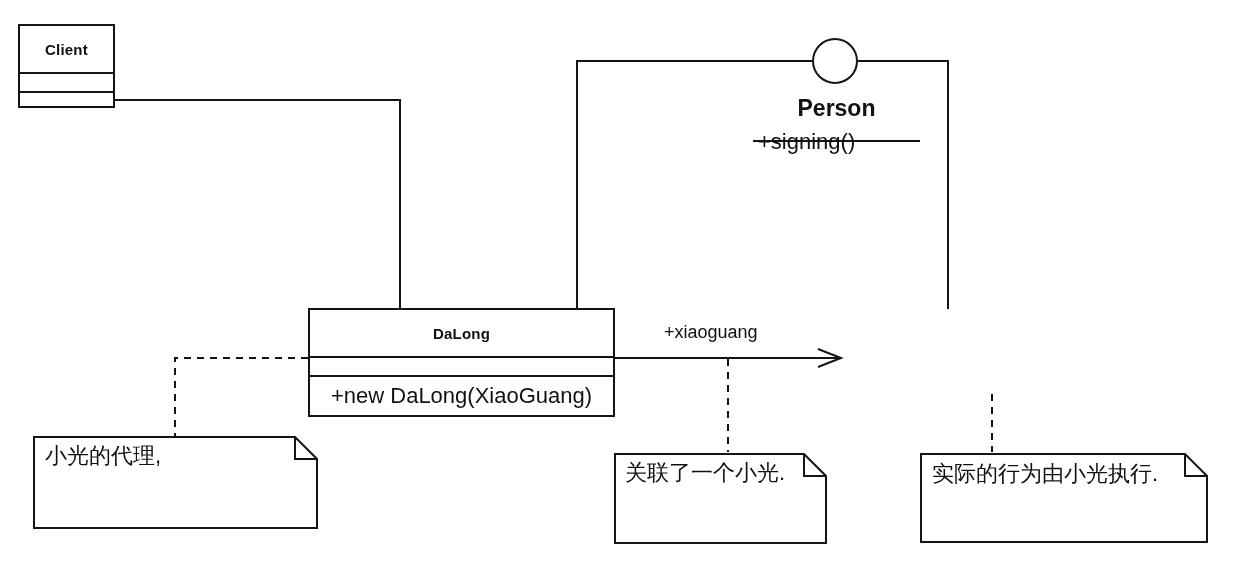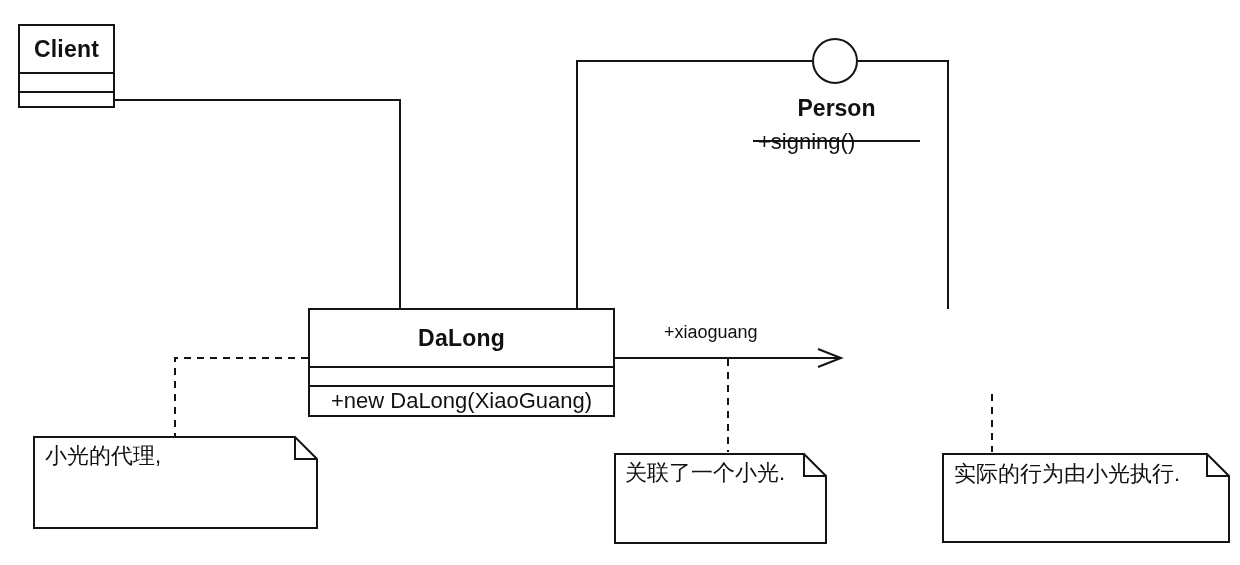--- a/index.html
+++ b/index.html
@@ -27,42 +27,42 @@
     border: 2px solid #141414;
     box-sizing: border-box;
     display: flex;
     flex-direction: column;
   }
   .uml-class .title {
     display: flex;
     align-items: center;
     justify-content: center;
     font-weight: bold;
-    font-size: 23px;
+    font-size: 15px;
     letter-spacing: 0.2px;
     border-radius: 9px;
   }
   .uml-class .compartment {
     border-top: 2px solid #141414;
   }
   .uml-class .ops {
     display: flex;
     align-items: center;
     justify-content: center;
     font-size: 22px;
     white-space: nowrap;
   }
   
   #class-client { left: 18px; top: 24px; width: 97px; height: 84px; }
   #class-client .title { height: 46px; }
   #class-client .attrs { height: 19px; box-sizing: border-box; }
   #class-client .ops   { flex: 1; }
   
   #class-dalong { left: 308px; top: 308px; width: 307px; height: 109px; }
-  #class-dalong .title { height: 56px; }
+  #class-dalong .title { height: 46px; }
   #class-dalong .attrs { height: 19px; box-sizing: border-box; }
   #class-dalong .ops   { flex: 1; }
   
   #class-xiaoguang { left: 843px; top: 308px; width: 150px; height: 85px; }
   #class-xiaoguang .title { height: 47px; }
   #class-xiaoguang .attrs { height: 17px; box-sizing: border-box; }
   #class-xiaoguang .ops   { flex: 1; }
 
   
   #interface-person-name {
@@ -103,21 +103,21 @@
   .note .note-text {
     position: absolute;
     font-size: 22px;
     line-height: 26px;
     white-space: nowrap;
   }
   #note-dalong   { left: 33px;  top: 436px; width: 285px; height: 93px; }
   #note-dalong .note-text   { left: 12px; top: 7px; }
   #note-assoc    { left: 602px; top: 453px; width: 213px; height: 91px; margin-left: 12px; }
   #note-assoc .note-text    { left: 11px; top: 7px; }
-  #note-xiaoguang{ left: 920px; top: 453px; width: 288px; height: 90px; margin-left: 22px; }
+  #note-xiaoguang{ left: 920px; top: 453px; width: 288px; height: 90px; }
   #note-xiaoguang .note-text{ left: 12px; top: 8px; }
 </style>
 </head>
 <body>
 
 <div id="canvas">
 
   <svg id="connector-layer" viewBox="0 0 1240 565" xmlns="http://www.w3.org/2000/svg">
 
     <polyline points="115,100 400,100 400,309" fill="none" stroke="#141414" stroke-width="2"></polyline>

